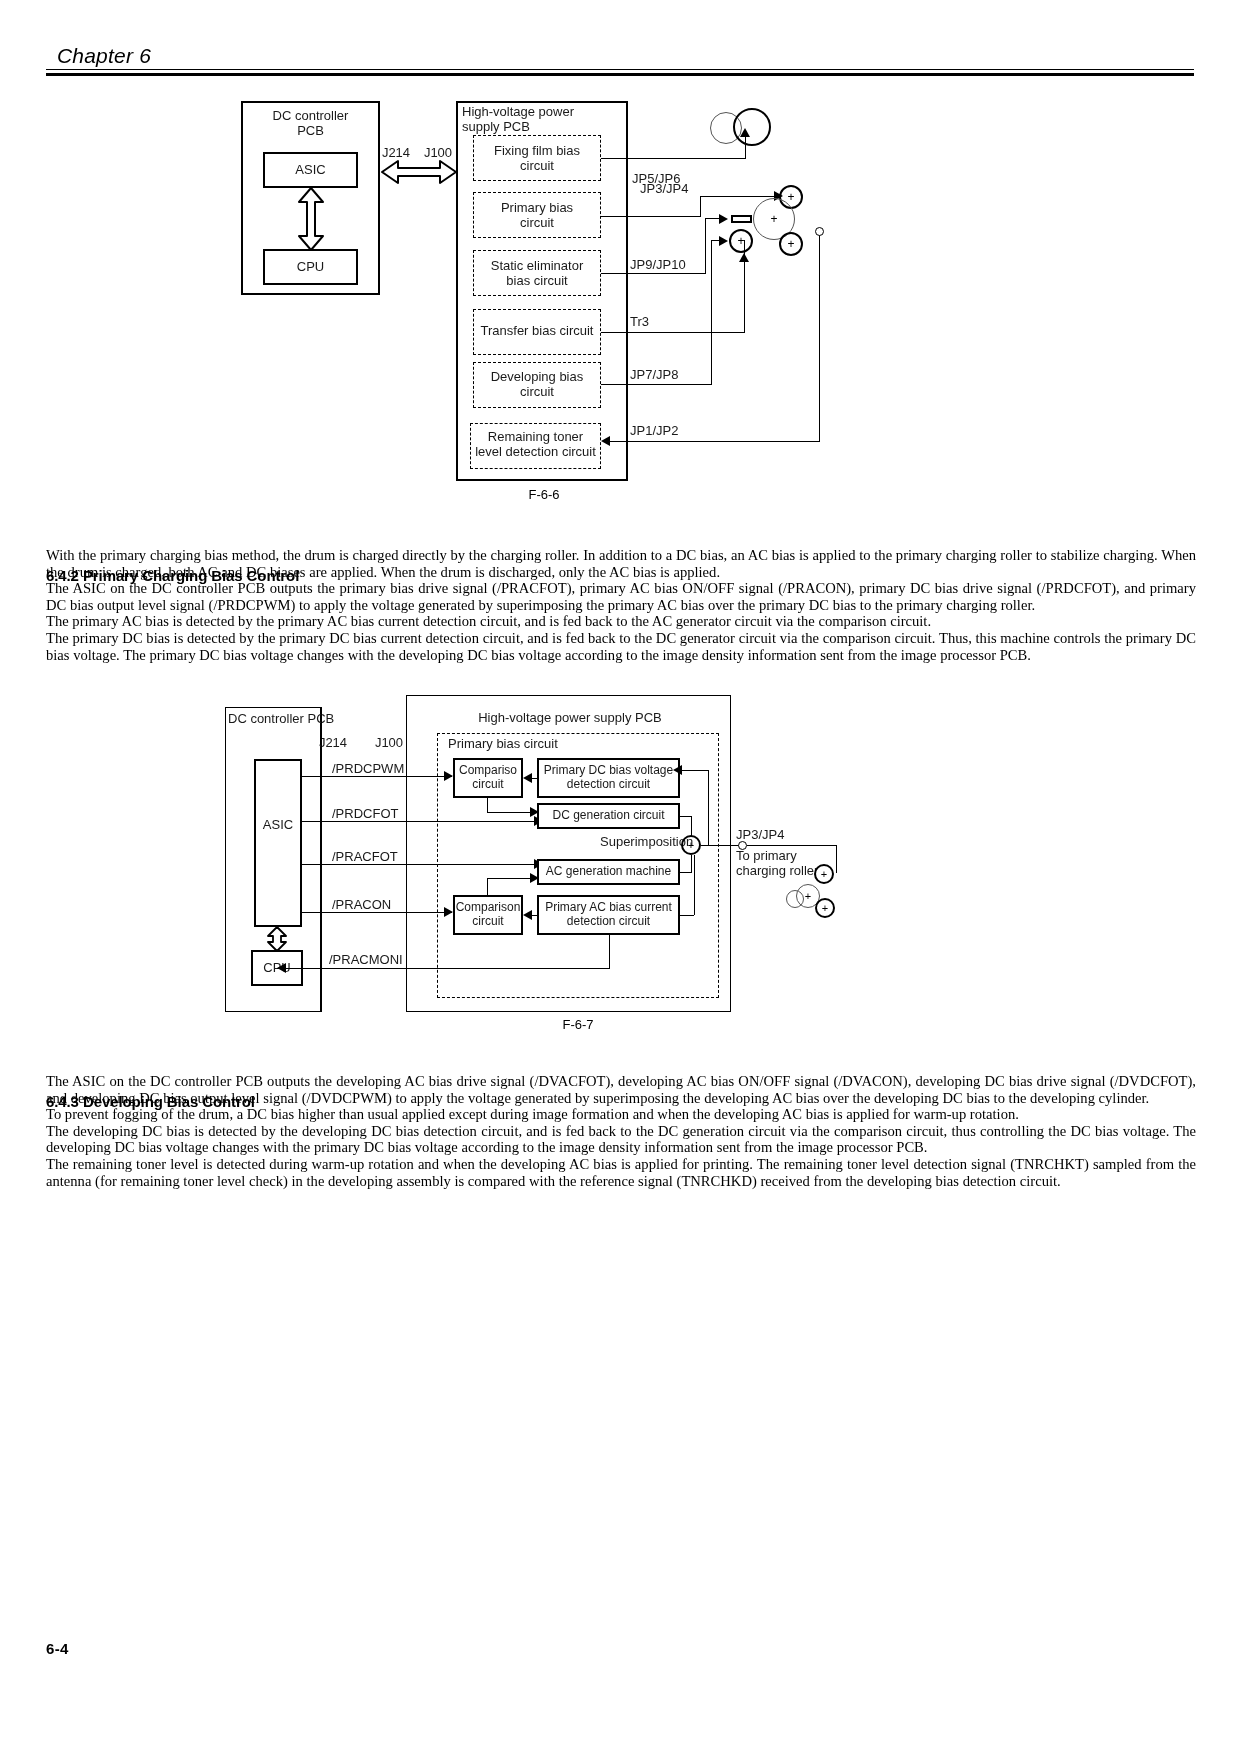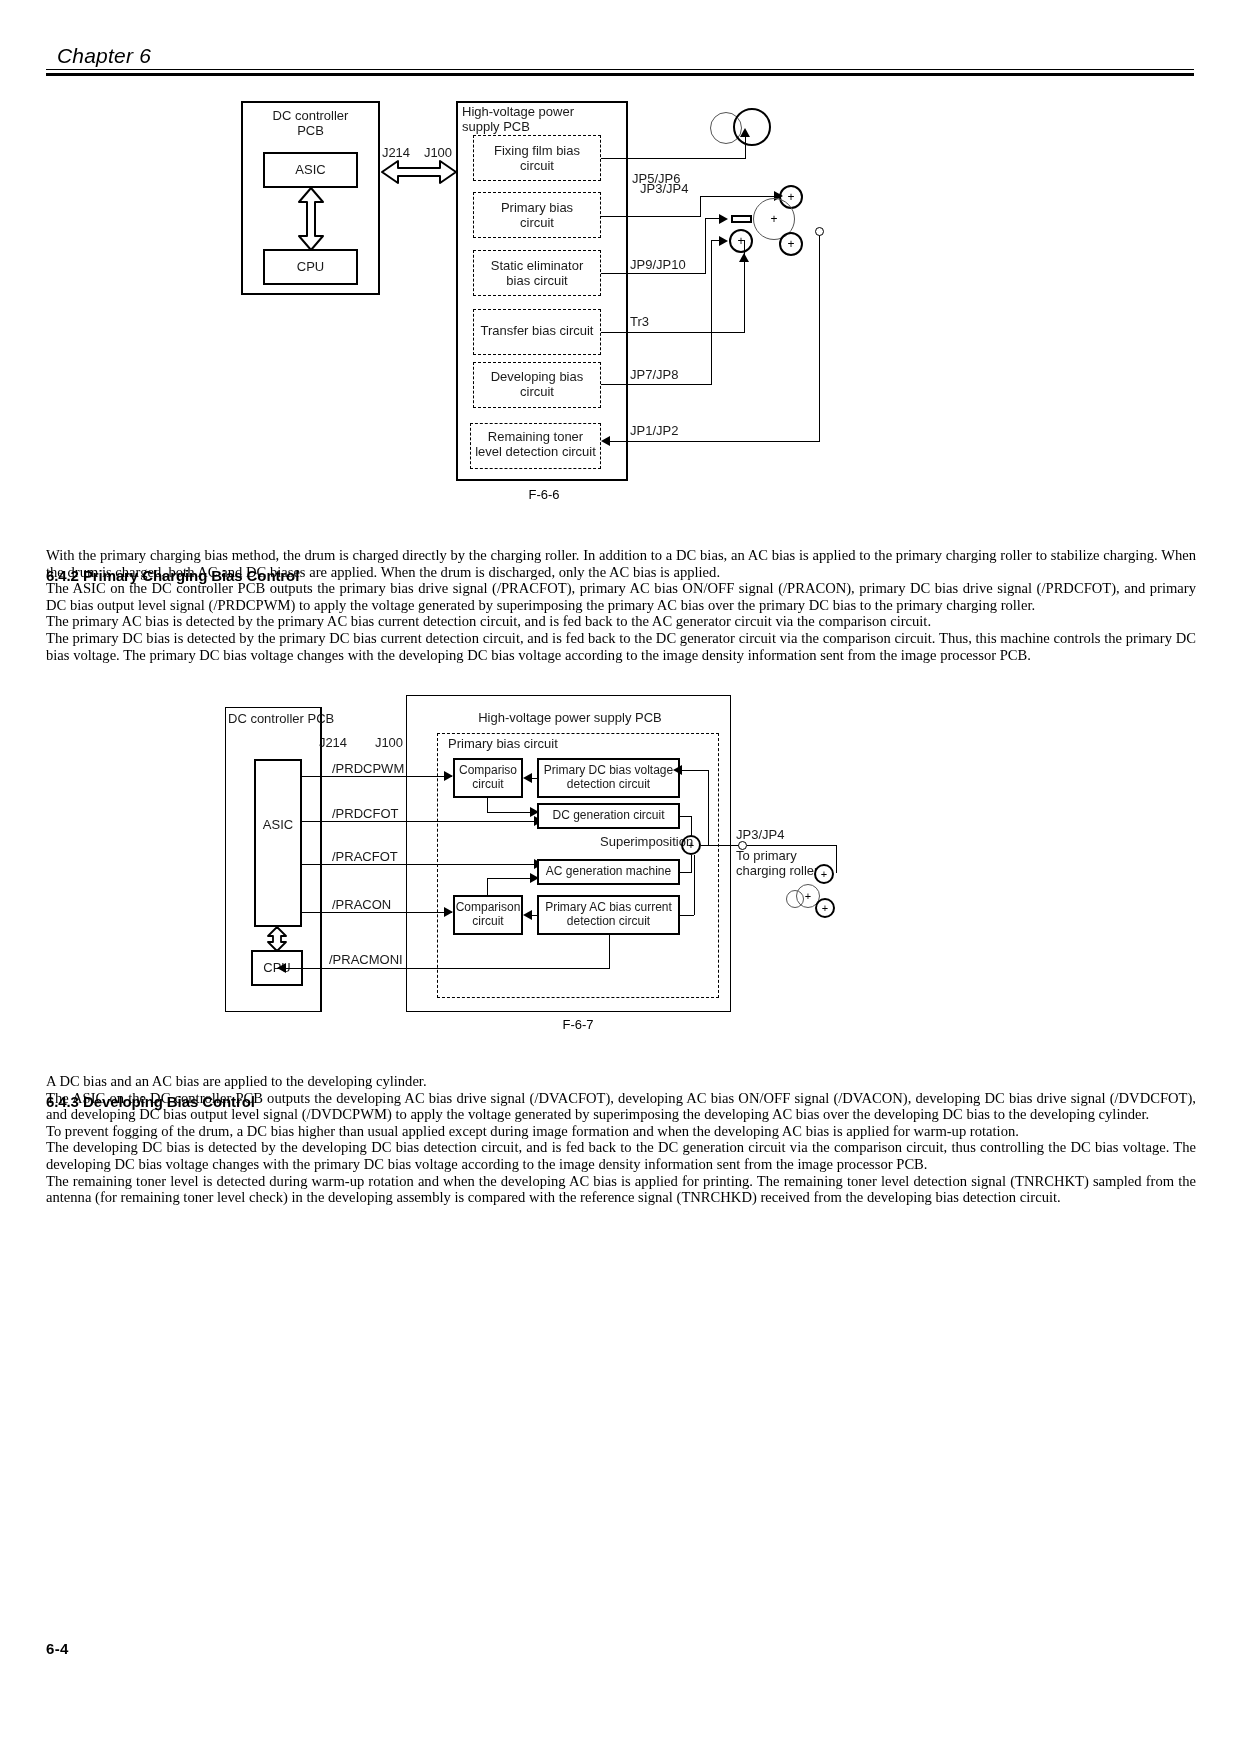--- a/index.html
+++ b/index.html
@@ -318,21 +318,20 @@
     <div class="hline" style="left:680px;top:770px;width:28px;"></div>
     <div class="vline" style="left:708px;top:770px;height:76px;"></div>
     <div class="ar ar-l" style="left:673px;top:765px;"></div>
 
     <div class="fig-cap" style="left:548px;top:1017px;width:60px;text-align:center;">F-6-7</div>
   </div>
 
   <div class="sec-h" style="left:46px;top:1045px;">6.4.3 Developing Bias Control</div>
 
   <div class="para" style="top:1073px;">
-    <p>A DC bias and an AC bias are applied to the developing cylinder.</p>
     <p>The ASIC on the DC controller PCB outputs the developing AC bias drive signal (/DVACFOT), developing AC bias ON/OFF signal (/DVACON), developing DC bias drive signal (/DVDCFOT), and developing DC bias output level signal (/DVDCPWM) to apply the voltage generated by superimposing the developing AC bias over the developing DC bias to the developing cylinder.</p>
     <p>To prevent fogging of the drum, a DC bias higher than usual applied except during image formation and when the developing AC bias is applied for warm-up rotation.</p>
     <p>The developing DC bias is detected by the developing DC bias detection circuit, and is fed back to the DC generation circuit via the comparison circuit, thus controlling the DC bias voltage. The developing DC bias voltage changes with the primary DC bias voltage according to the image density information sent from the image processor PCB.</p>
     <p>The remaining toner level is detected during warm-up rotation and when the developing AC bias is applied for printing. The remaining toner level detection signal (TNRCHKT) sampled from the antenna (for remaining toner level check) in the developing assembly is compared with the reference signal (TNRCHKD) received from the developing bias detection circuit.</p>
   </div>
 
   <div class="footer-page">6-4</div>
 
 </div>
 

